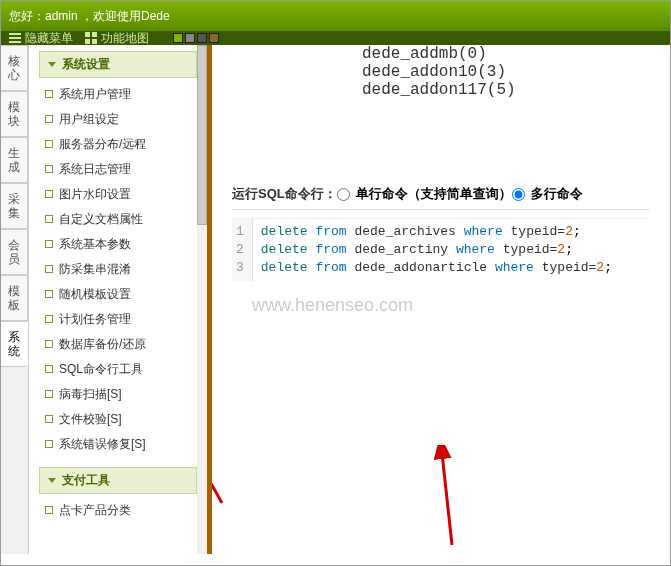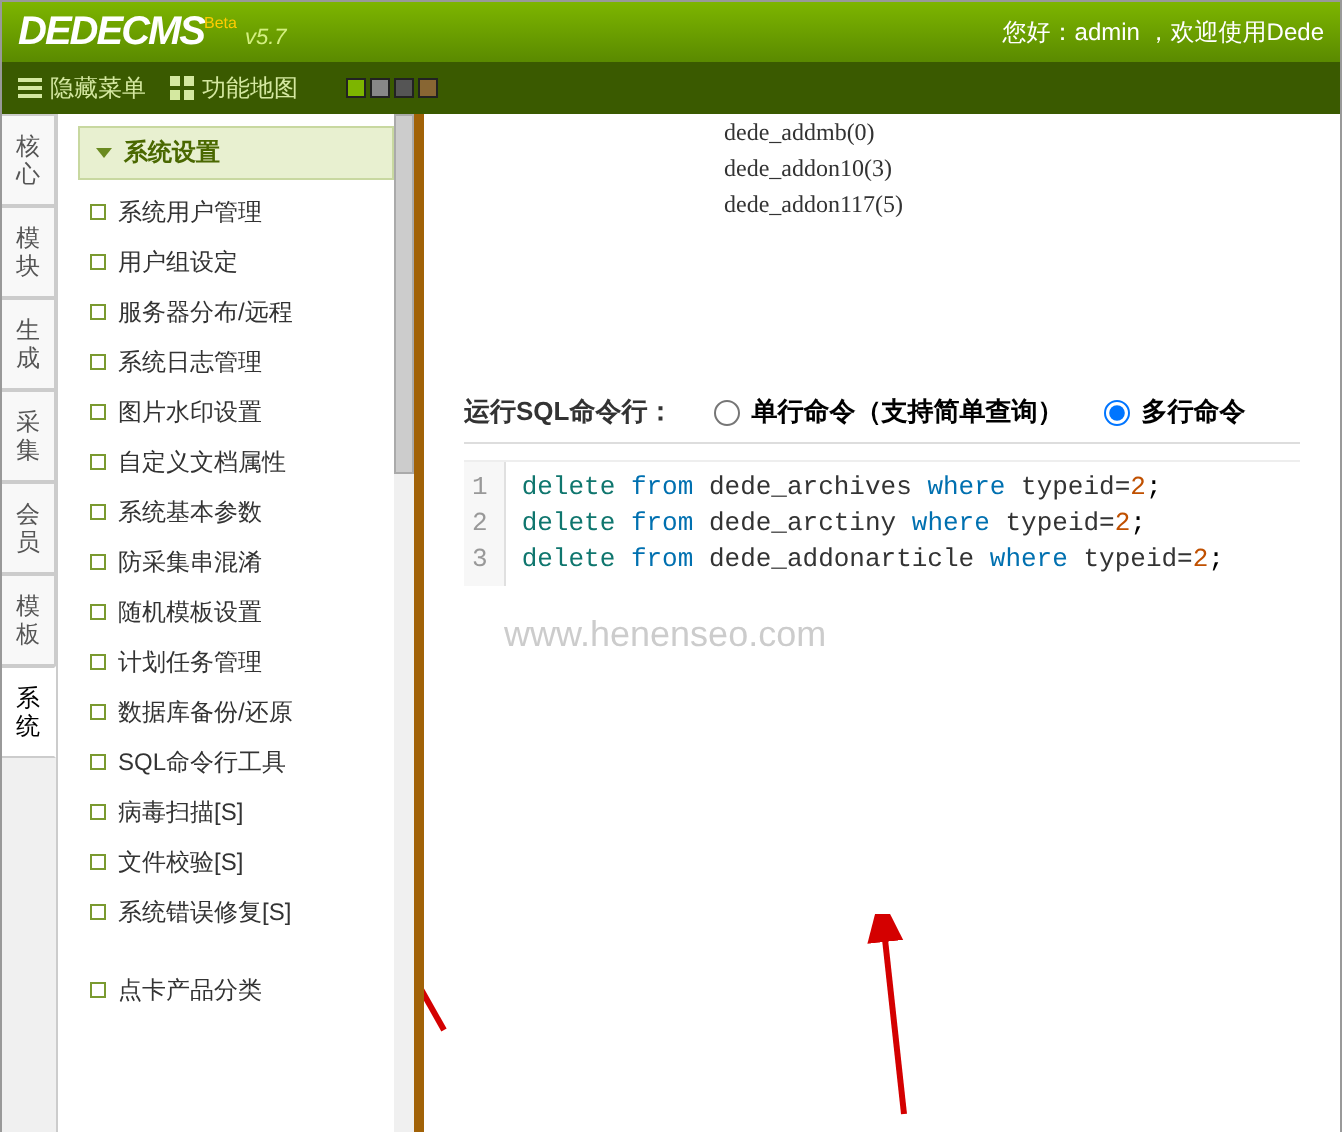--- a/index.html
+++ b/index.html
@@ -8,21 +8,21 @@
 
 
 .header { height: 30px; background: linear-gradient(#7db500, #5a8a00); display: flex; align-items: center; justify-content: space-between; padding: 0 8px; color: #fff; }
 .logo { display: flex; align-items: baseline; }
 .logo-main { font-family: Impact, sans-serif; font-size: 20px; font-weight: bold; color: #fff; font-style: italic; letter-spacing: -1px; }
 .logo-ver { font-size: 11px; color: #d4f080; margin-left: 4px; font-style: italic; }
 .logo-beta { font-size: 8px; color: #ffcc00; position: relative; top: -8px; }
 .welcome { font-size: 12px; }
 
 
-.toolbar { height: 26px; background: #3a5a00; display: flex; align-items: center; padding: 0 8px; gap: 12px; color: #d4e8a0; }
+.toolbar { height: 14px; background: #3a5a00; display: flex; align-items: center; padding: 0 8px; gap: 12px; color: #d4e8a0; }
 .tool-item { display: flex; align-items: center; gap: 4px; cursor: pointer; }
 .tool-icon { width: 12px; height: 12px; display: inline-block; }
 .color-swatches { display: flex; gap: 2px; margin-left: 12px; }
 .swatch { width: 10px; height: 10px; border: 1px solid #222; }
 
 
 .main { display: flex; height: 509px; }
 
 
 .left-tabs { width: 28px; background: #f0f0f0; border-right: 1px solid #ccc; display: flex; flex-direction: column; }
@@ -33,27 +33,27 @@
 .sidebar { width: 183px; background: #fff; border-right: 5px solid #a16207; overflow-y: auto; position: relative; }
 .sidebar-group { margin: 6px 10px; }
 .group-header { background: #e8f0d0; border: 1px solid #c8d8a0; padding: 4px 8px; display: flex; align-items: center; gap: 6px; font-weight: bold; color: #4a6800; cursor: pointer; }
 .chevron { width: 0; height: 0; border-left: 4px solid transparent; border-right: 4px solid transparent; border-top: 5px solid #6a8a20; }
 .menu-list { list-style: none; padding: 4px 0; }
 .menu-item { padding: 4px 4px 4px 20px; position: relative; cursor: pointer; color: #333; }
 .menu-item::before { content: ""; position: absolute; left: 6px; top: 8px; width: 6px; height: 6px; border: 1px solid #7a9a30; background: #fff; }
 
 
 .content { flex: 1; background: #fff; padding: 0; overflow: hidden; position: relative; }
-.data-section { padding: 0 0 0 150px; font-family: Liberation Serif, serif; font-size: 12px; line-height: 18px; color: #333; }
+.data-section { padding: 0 0 0 150px; font-family: Liberation Mono, monospace; font-size: 16px; line-height: 18px; color: #333; }
 .data-line { white-space: nowrap; }
 .return-info { margin: 40px 0 0 40px; font-size: 13px; color: #333; }
 .watermark { position: absolute; top: 250px; left: 40px; font-size: 18px; color: #ccc; font-family: Arial; }
 
 .sql-section { margin-top: 80px; padding: 0 20px; }
-.sql-header { display: flex; align-items: center; gap: 20px; font-size: 13px; padding: 6px 0; border-bottom: 1px solid #ddd; }
+.sql-header { display: flex; align-items: center; gap: 0; font-size: 13px; padding: 6px 0; border-bottom: 1px solid #ddd; }
 .sql-label { font-weight: bold; color: #333; }
 .radio-group { display: flex; align-items: center; gap: 6px; }
 .radio { width: 13px; height: 13px; }
 .bold-opt { font-weight: bold; }
 
 .sql-editor { margin-top: 8px; display: flex; font-family: "Courier New", monospace; font-size: 13px; border-top: 1px solid #eee; }
 .gutter { background: #f7f7f7; color: #999; text-align: right; padding: 4px 8px 4px 4px; border-right: 1px solid #e0e0e0; }
 .gutter div { line-height: 18px; }
 .code { padding: 4px 8px; }
 .code div { line-height: 18px; white-space: nowrap; }
@@ -71,25 +71,20 @@
 
 .scroll-track { position: absolute; right: 0; top: 0; width: 10px; height: 100%; background: #f0f0f0; }
 .scroll-thumb { position: absolute; right: 0; top: 0; width: 10px; height: 180px; background: #ccc; border: 1px solid #aaa; }
 </style>
 </head>
 <body>
 
 <div class="container">
 
   <div class="header">
-    <div class="logo">
-      <span class="logo-main">DEDECMS</span>
-      <span class="logo-beta">Beta</span>
-      <span class="logo-ver">v5.7</span>
-    </div>
     <div class="welcome">您好：admin ，欢迎使用Dede</div>
   </div>
 
   <div class="toolbar">
     <div class="tool-item">
       <span class="tool-icon">
         <svg width="12" height="12">
             <rect x="0" y="1" width="12" height="2" fill="#d4e8a0"></rect>
             <rect x="0" y="5" width="12" height="2" fill="#d4e8a0"></rect>
             <rect x="0" y="9" width="12" height="2" fill="#d4e8a0"></rect>
@@ -146,20 +141,24 @@
             <li class="menu-item">随机模板设置</li>
             <li class="menu-item">计划任务管理</li>
             <li class="menu-item">数据库备份/还原</li>
             <li class="menu-item">SQL命令行工具</li>
             <li class="menu-item">病毒扫描[S]</li>
             <li class="menu-item">文件校验[S]</li>
             <li class="menu-item">系统错误修复[S]</li>
           </ul>
         </div>
         <div class="sidebar-group">
+          <div class="group-header">
+            <span class="chevron"></span>
+            <span>支付工具</span>
+          </div>
           <ul class="menu-list">
             <li class="menu-item">点卡产品分类</li>
           </ul>
         </div>
         <div class="scroll-track">
         <div class="scroll-thumb"></div>
       </div>
     </div>
 
     <div class="content">

